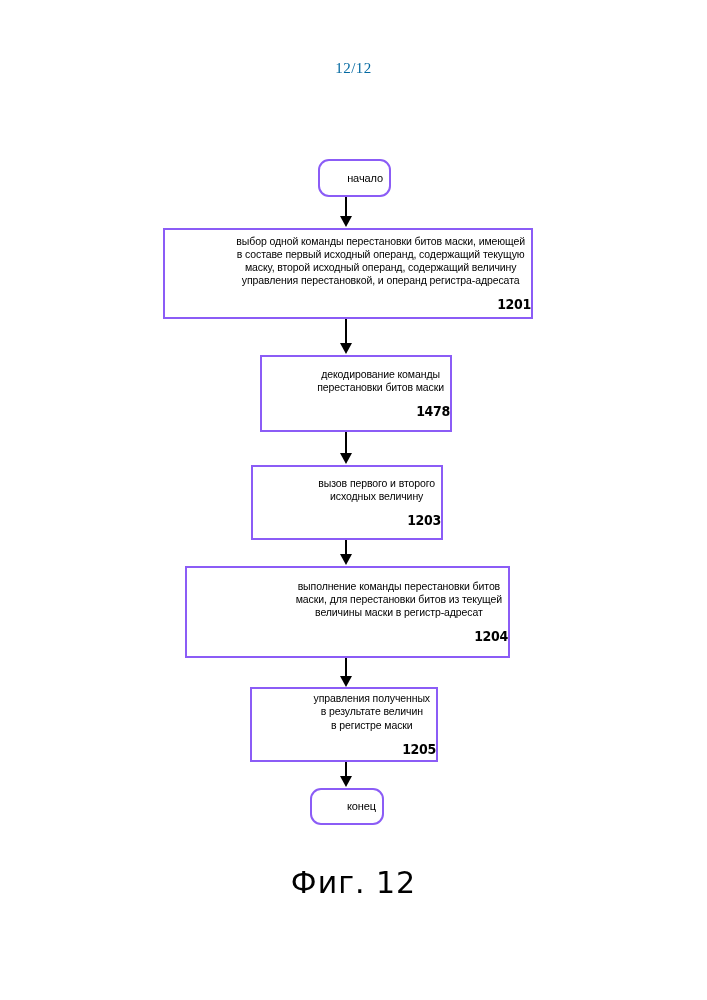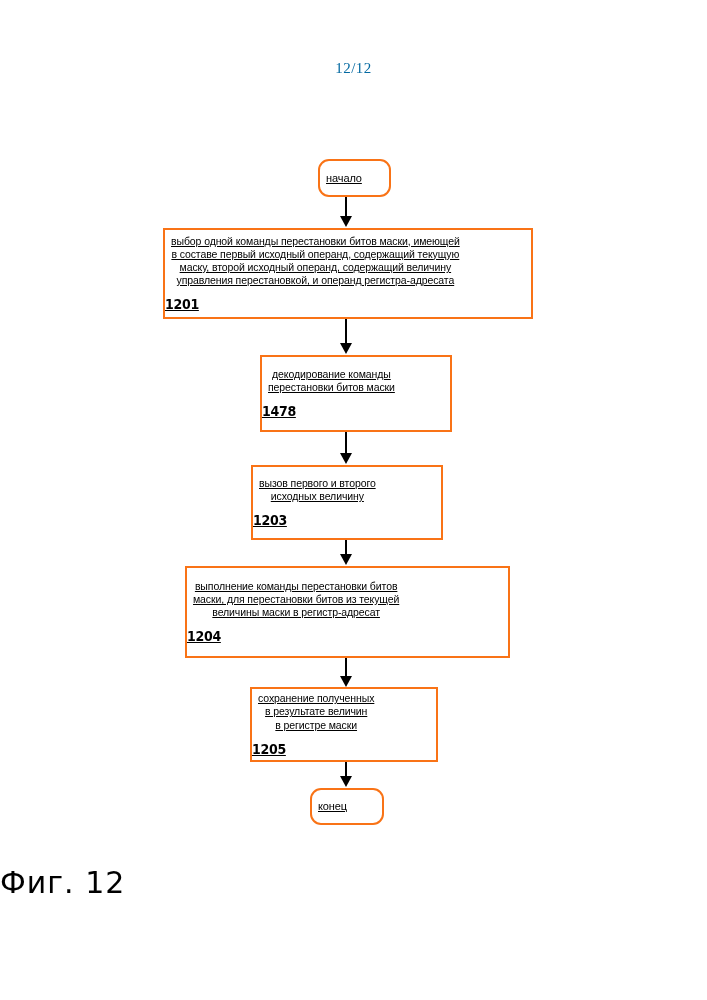--- a/index.html
+++ b/index.html
@@ -35,38 +35,38 @@
     letter-spacing: 0.5px;
     color: #0369a1;
   }
 
   
   .figure-caption {
     position: absolute;
     top: 865px;
     left: 0;
     width: 707px;
+    text-align: center;
     font-family: "DejaVu Sans", sans-serif;
     font-size: 30px;
     font-weight: 400;
     letter-spacing: 1px;
     color: #000000;
   }
 
   
   .node {
     position: absolute;
     box-sizing: border-box;
-    border: 2px solid #f97316;
+    border: 2px solid #8b5cf6;
     background: #ffffff;
     display: flex;
     flex-direction: column;
-    align-items: flex-start;
+    align-items: flex-end;
     justify-content: center;
-    text-decoration: underline;
   }
   .node.terminator {
     border-radius: 11px;
     border-width: 2px;
   }
   .node-text {
     text-align: center;
     font-size: 10.5px;
     line-height: 13.2px;
     letter-spacing: -0.1px;
@@ -149,21 +149,21 @@
     <div class="node-text">выполнение команды перестановки битов
 маски, для перестановки битов из текущей
 величины маски в регистр-адресат</div>
     <div class="node-ref">1204</div>
   </div>
 
   <div class="connector" style="left:345px; top:658px; height:19px;"></div>
   <div class="arrowhead" style="left:340px; top:676px;"></div>
 
   <div class="node" style="left:250px; top:687px; width:188px; height:75px;">
-    <div class="node-text">сохранение полученных
+    <div class="node-text">управления полученных
 в результате величин
 в регистре маски</div>
     <div class="node-ref">1205</div>
   </div>
 
   <div class="connector" style="left:345px; top:762px; height:16px;"></div>
   <div class="arrowhead" style="left:340px; top:776px;"></div>
 
   <div class="node terminator" style="left:310px; top:788px; width:74px; height:37px;">
     <div class="node-text">конец</div>

